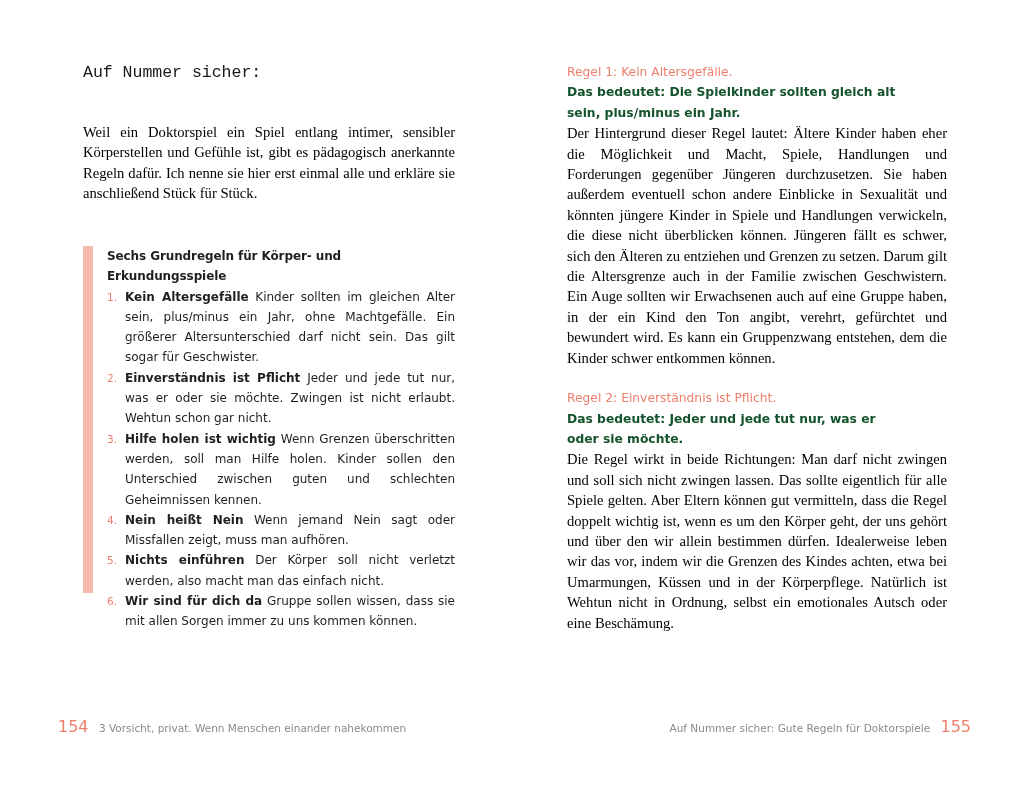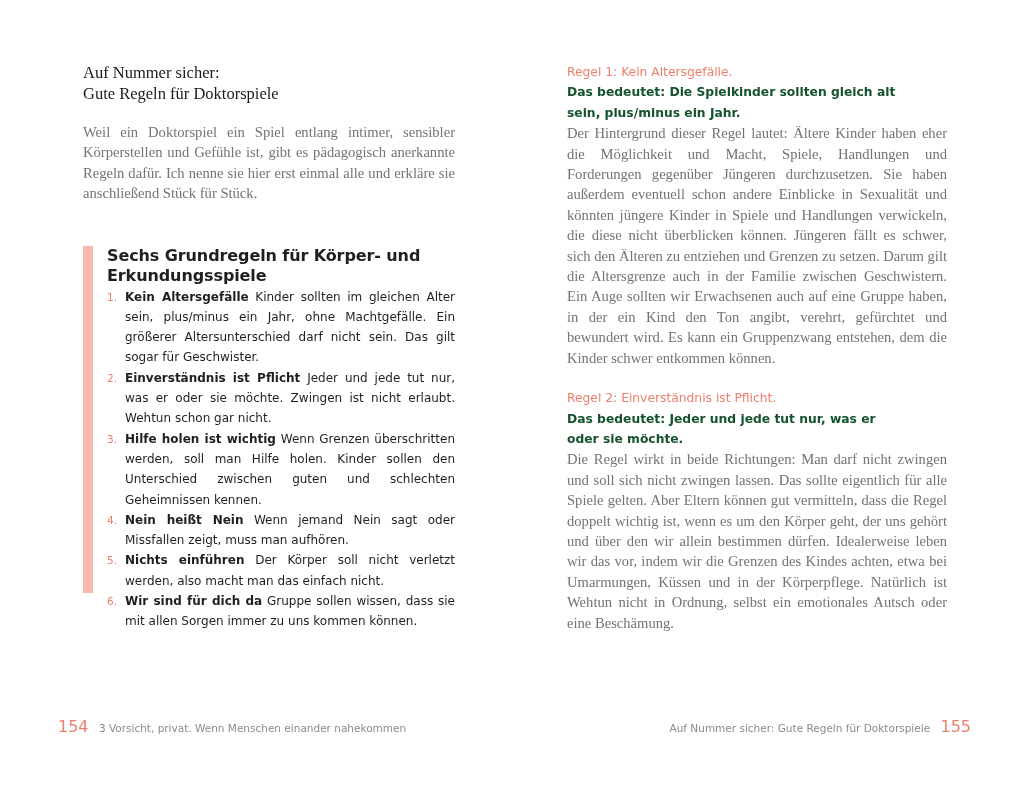--- a/index.html
+++ b/index.html
@@ -21,30 +21,30 @@
       height: 812px;
     }
     .page-left { left: 0; }
     .page-right { left: 510px; }
 
     .serif {
       font-family: "Liberation Serif", "DejaVu Serif", serif;
       font-size: 14.6px;
       line-height: 20.4px;
       text-align: justify;
-      color: #737373;
+      color: #000000;
     }
 
     
     .chapter-title {
       position: absolute;
       left: 83px;
       top: 62px;
       width: 380px;
-      font-family: Liberation Serif, serif;
+      font-family: Liberation Mono, monospace;
       font-size: 16.5px;
       line-height: 21px;
       color: #1a1a1a;
       font-weight: normal;
       margin: 0;
     }
     .intro {
       position: absolute;
       left: 83px;
       top: 122px;
@@ -72,21 +72,21 @@
       top: 0;
       width: 348px;
       font-family: "DejaVu Sans", "Liberation Sans", sans-serif;
       font-size: 12px;
       line-height: 20.3px;
       color: #1f1f1f;
     }
     .box-heading {
       font-weight: bold;
       margin: 0;
-      font-size: 16px;
+      font-size: 12px;
       letter-spacing: -0.1px;
     }
     .rule-list {
       list-style: none;
       margin: 0;
       padding: 0;
     }
     .rule-item {
       position: relative;
       padding-left: 18px;
@@ -152,21 +152,20 @@
       padding-right: 40px;
     }
     .rule-body { margin: 0; }
   </style>
 </head>
 <body>
 
 <div class="page page-left">
   <h1 class="chapter-title">
     <span>Auf Nummer sicher:</span><br>
-    <span>Gute Regeln für Doktorspiele</span>
   </h1>
 
   <p class="intro serif">Weil ein Doktorspiel ein Spiel entlang intimer, sensibler Körperstellen und Gefühle ist, gibt es pädagogisch anerkannte Regeln dafür. Ich nenne sie hier erst einmal alle und erkläre sie anschließend Stück für Stück.</p>
 
   <div class="box">
     <div class="box-bar"></div>
     <div class="box-content">
       <p class="box-heading">Sechs Grundregeln für Körper- und Erkundungsspiele</p>
       <ol class="rule-list">
         <li class="rule-item">

